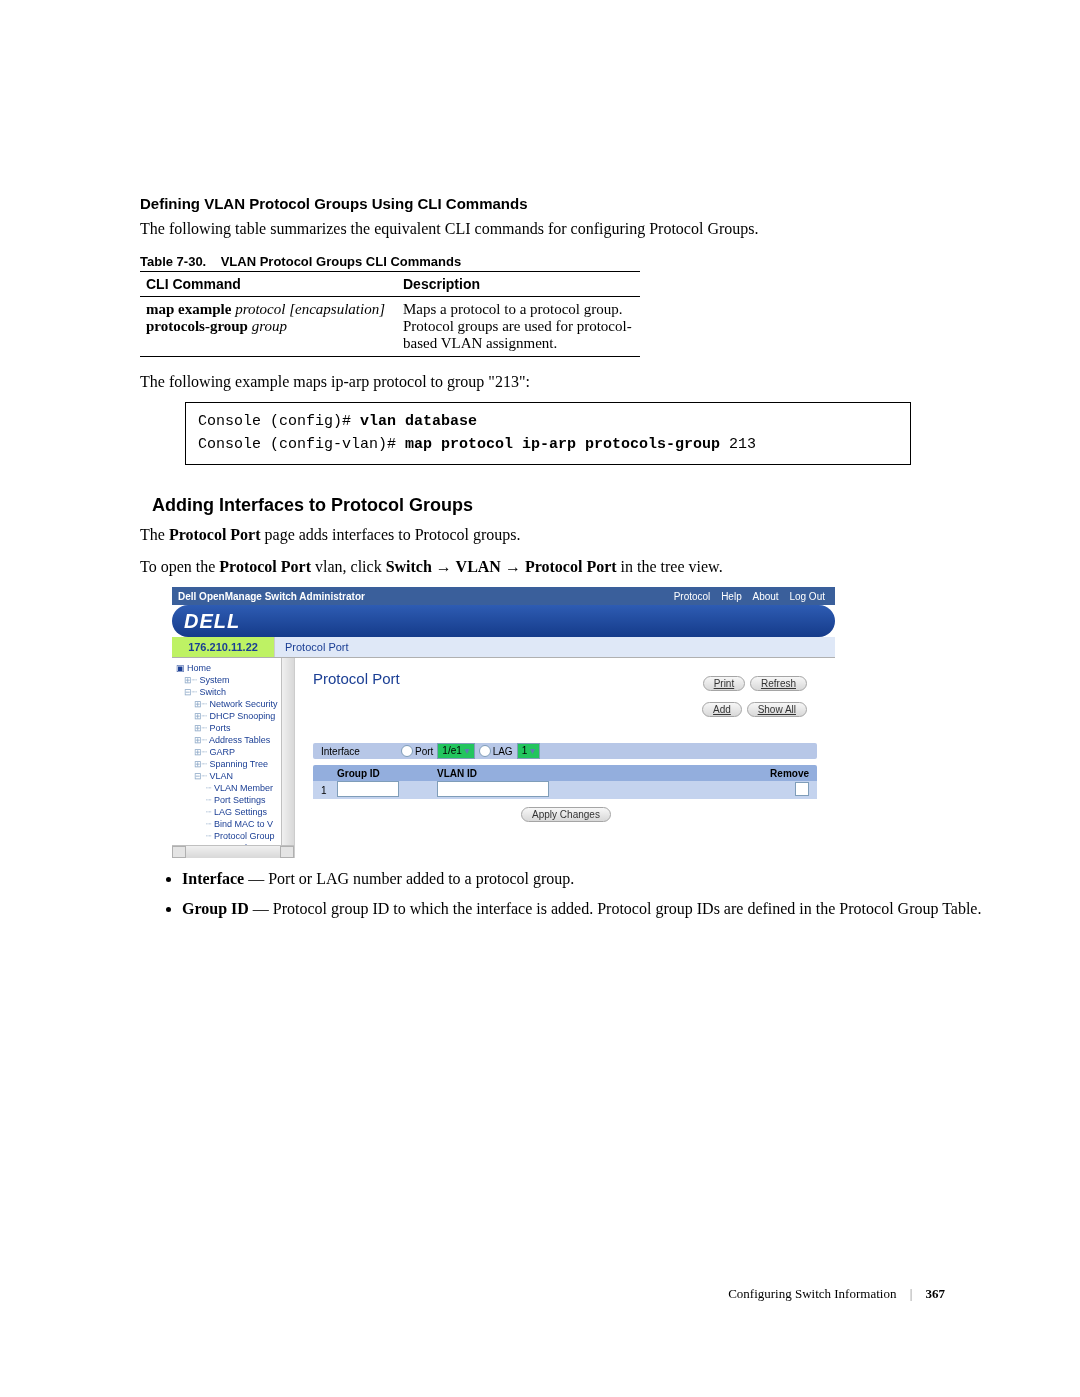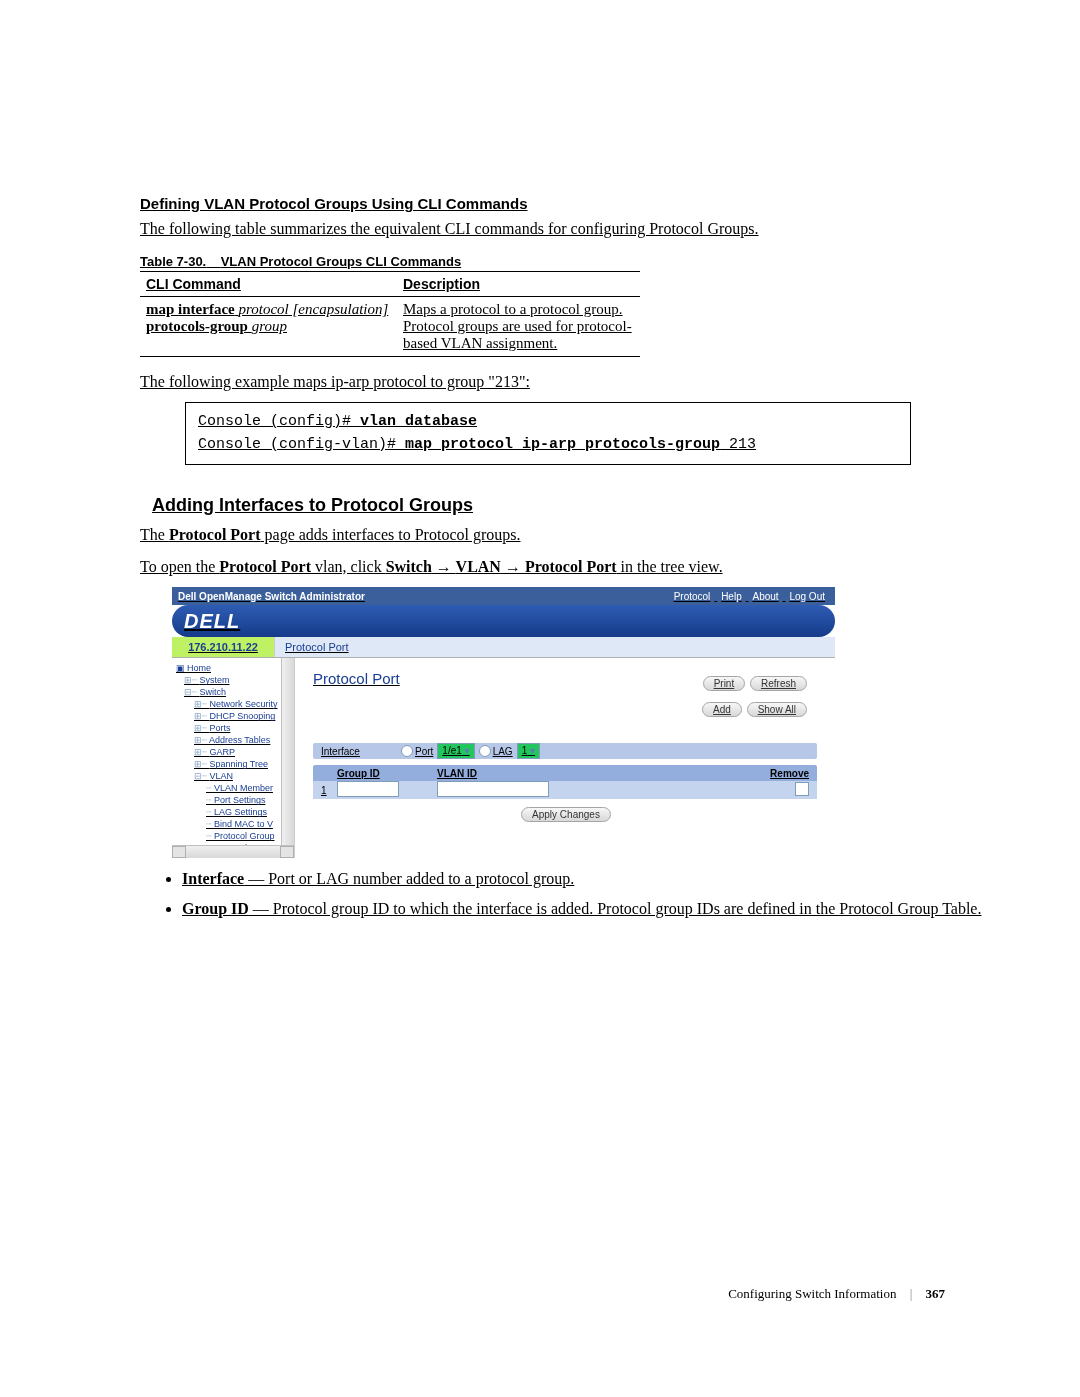--- a/index.html
+++ b/index.html
@@ -7,21 +7,20 @@
     font-family: Georgia, 'Times New Roman', serif;
     background: #fff;
     color: #000;
   }
   .page {
     width: 1080px;
     height: 1397px;
     position: relative;
     box-sizing: border-box;
     padding: 195px 58px 0 140px;
-    text-decoration: underline;
   }
   .h-bold {
     font-family: Arial, Helvetica, sans-serif;
     font-weight: bold;
     font-size: 15px;
     margin: 0 0 6px 0;
   }
   .body-text {
     font-size: 16px;
     margin: 0 0 10px 0;
@@ -278,21 +277,21 @@
   <table class="cli-table">
     <thead>
       <tr>
         <th style="width:245px">CLI Command</th>
         <th>Description</th>
       </tr>
     </thead>
     <tbody>
       <tr>
         <td>
-          <span class="bold">map interface</span>
+          <span class="bold">map example</span>
           <span class="ital">protocol [encapsulation]</span><br>
           <span class="bold">protocols-group</span>
           <span class="ital">group</span>
         </td>
         <td>Maps a protocol to a protocol group. Protocol groups are used for protocol-based VLAN assignment.</td>
       </tr>
     </tbody>
   </table>
 
   <div class="body-text">The following example maps ip-arp protocol to group "213":</div>

